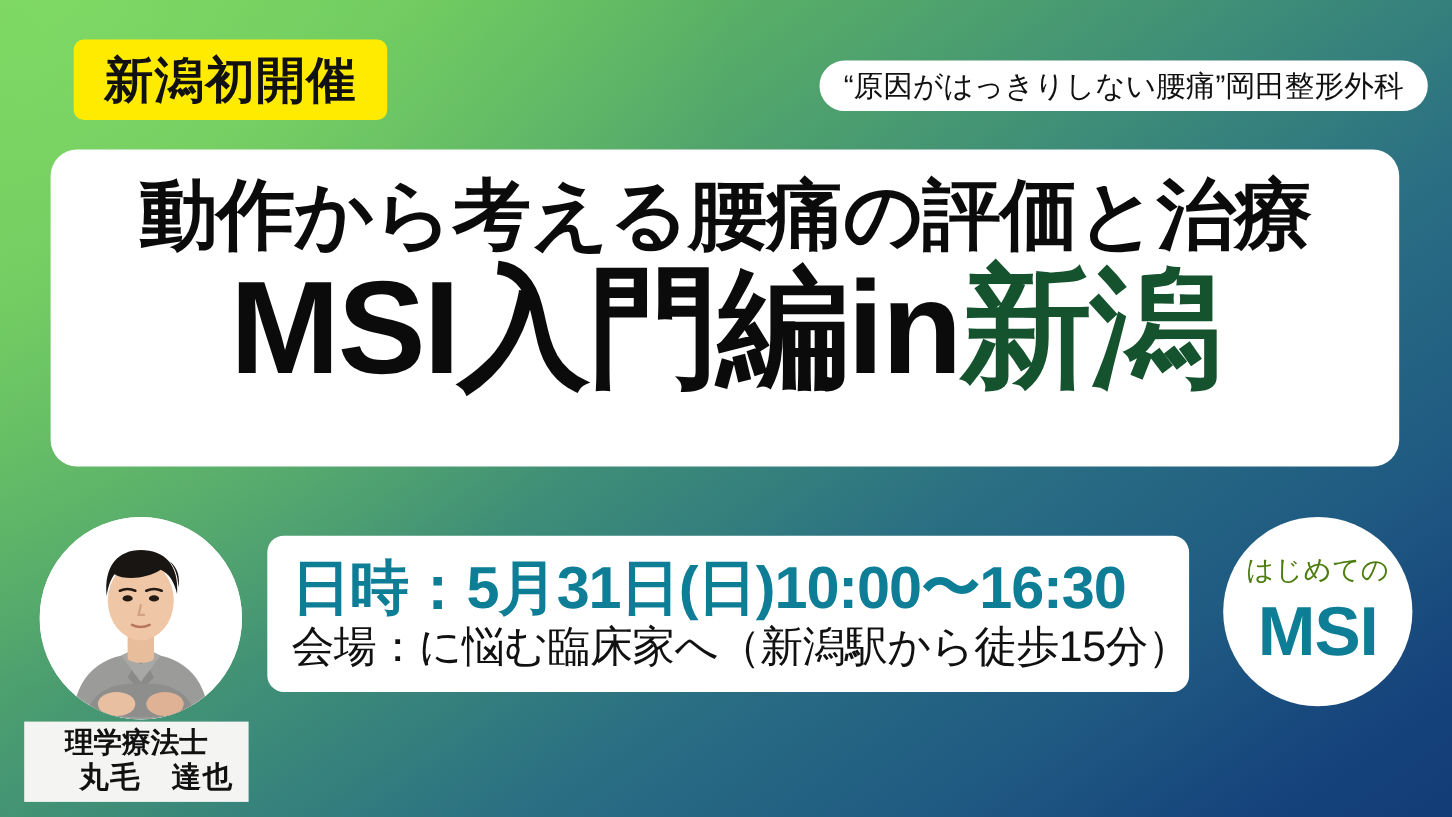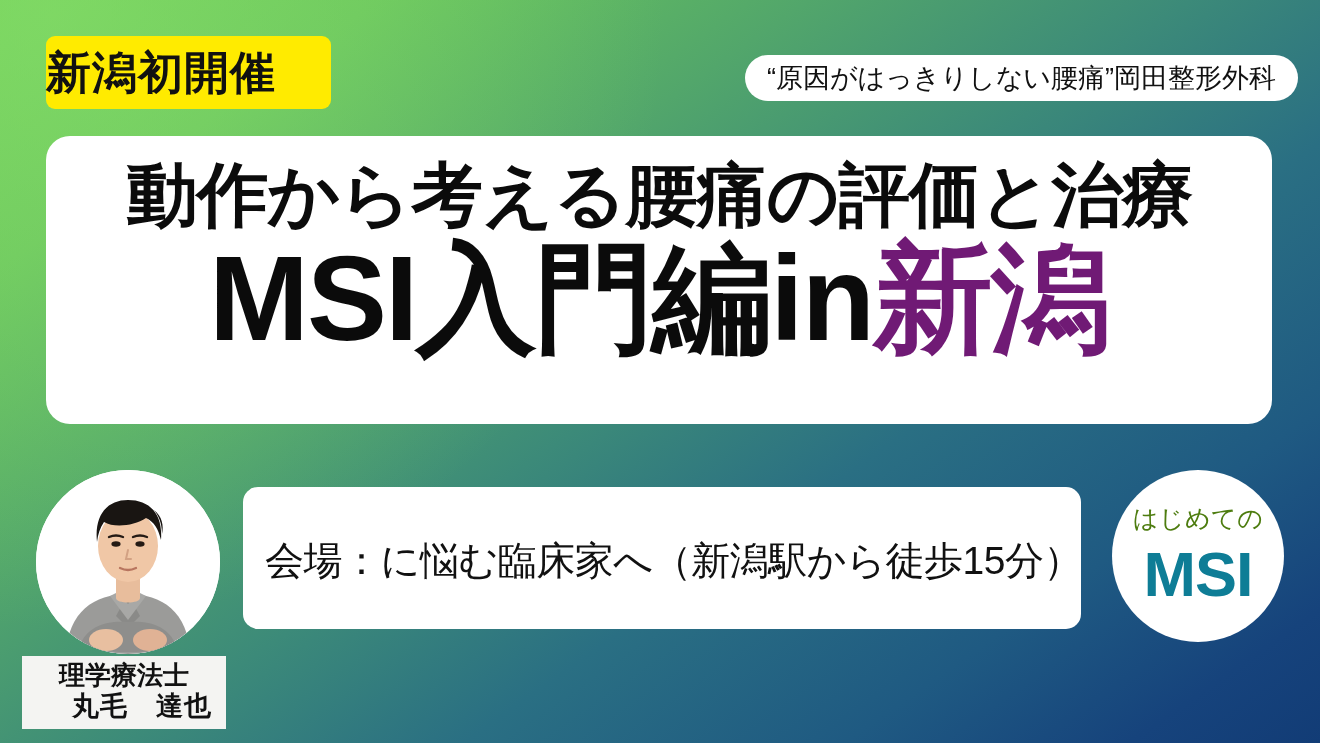--- a/index.html
+++ b/index.html
@@ -28,29 +28,29 @@
     content: "";
     position: absolute;
     inset: 0;
     background: radial-gradient(circle at 4% 2%, rgba(140,225,110,0.55) 0%, rgba(140,225,110,0.0) 42%);
     pointer-events: none;
   }
 
   
   .badge {
     position: absolute;
-    left: 46px;
+    left: 67px;
     top: 36px;
     width: 285px;
     height: 73px;
     background: #ffeb00;
     border-radius: 9px;
     display: flex;
     align-items: center;
-    justify-content: flex-start;
+    justify-content: center;
     z-index: 5;
   }
   .badge-text {
     font-size: 45px;
     font-weight: 700;
     color: #111111;
     letter-spacing: 1px;
     line-height: 1;
     white-space: nowrap;
   }
@@ -107,21 +107,21 @@
   .headline-main {
     font-size: 120px;
     font-weight: 900;
     line-height: 1.04;
     letter-spacing: -2px;
     white-space: nowrap;
     margin-top: 2px;
     color: #0b0b0b;
   }
   .headline-main .accent {
-    color: #701a75;
+    color: #14532d;
   }
 
   
   .portrait {
     position: absolute;
     left: 36px;
     top: 470px;
     width: 184px;
     height: 184px;
     border-radius: 50%;
@@ -273,20 +273,21 @@
       <path d="M84 98 Q92 102 100 98" stroke="#b8755f" stroke-width="2.3" fill="none" stroke-linecap="round"></path>
     </svg>
   </div>
 
   <div class="presenter-caption">
     <div class="presenter-role">理学療法士</div>
     <div class="presenter-name">丸毛　達也</div>
   </div>
 
   <div class="info-card">
+    <div class="info-datetime">日時：5月31日(日)10:00〜16:30</div>
     <div class="info-venue">会場：に悩む臨床家へ（新潟駅から徒歩15分）</div>
   </div>
 
   <div class="logo-circle">
     <div class="logo-top">はじめての</div>
     <div class="logo-main">MSI</div>
   </div>
 
 </div>
 

